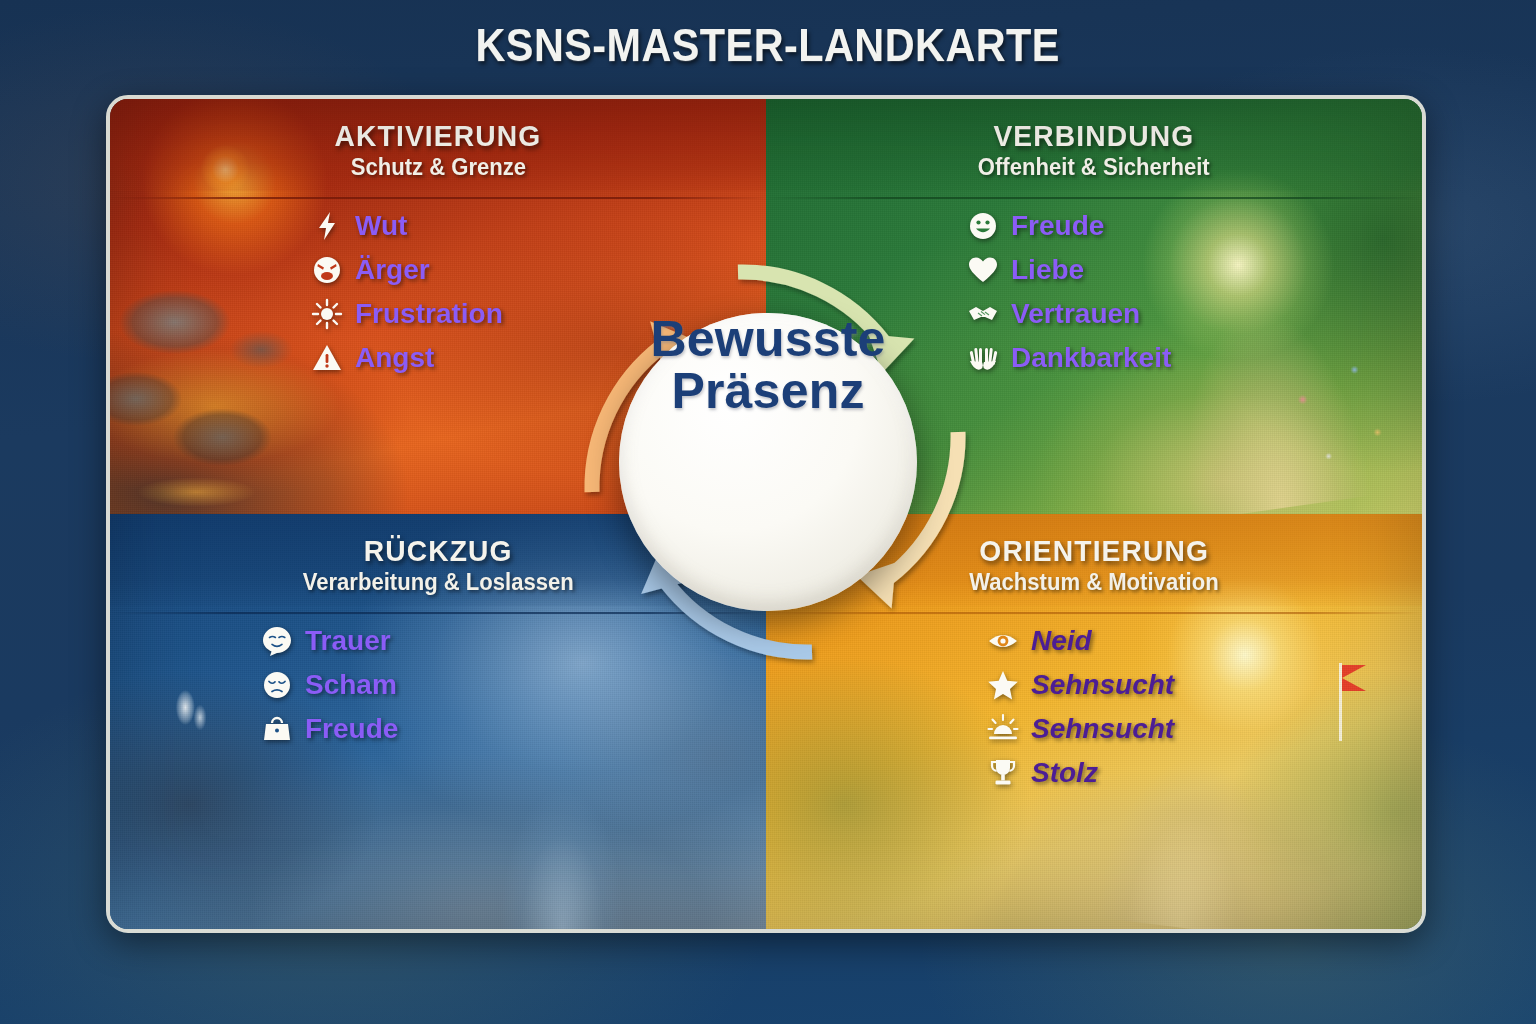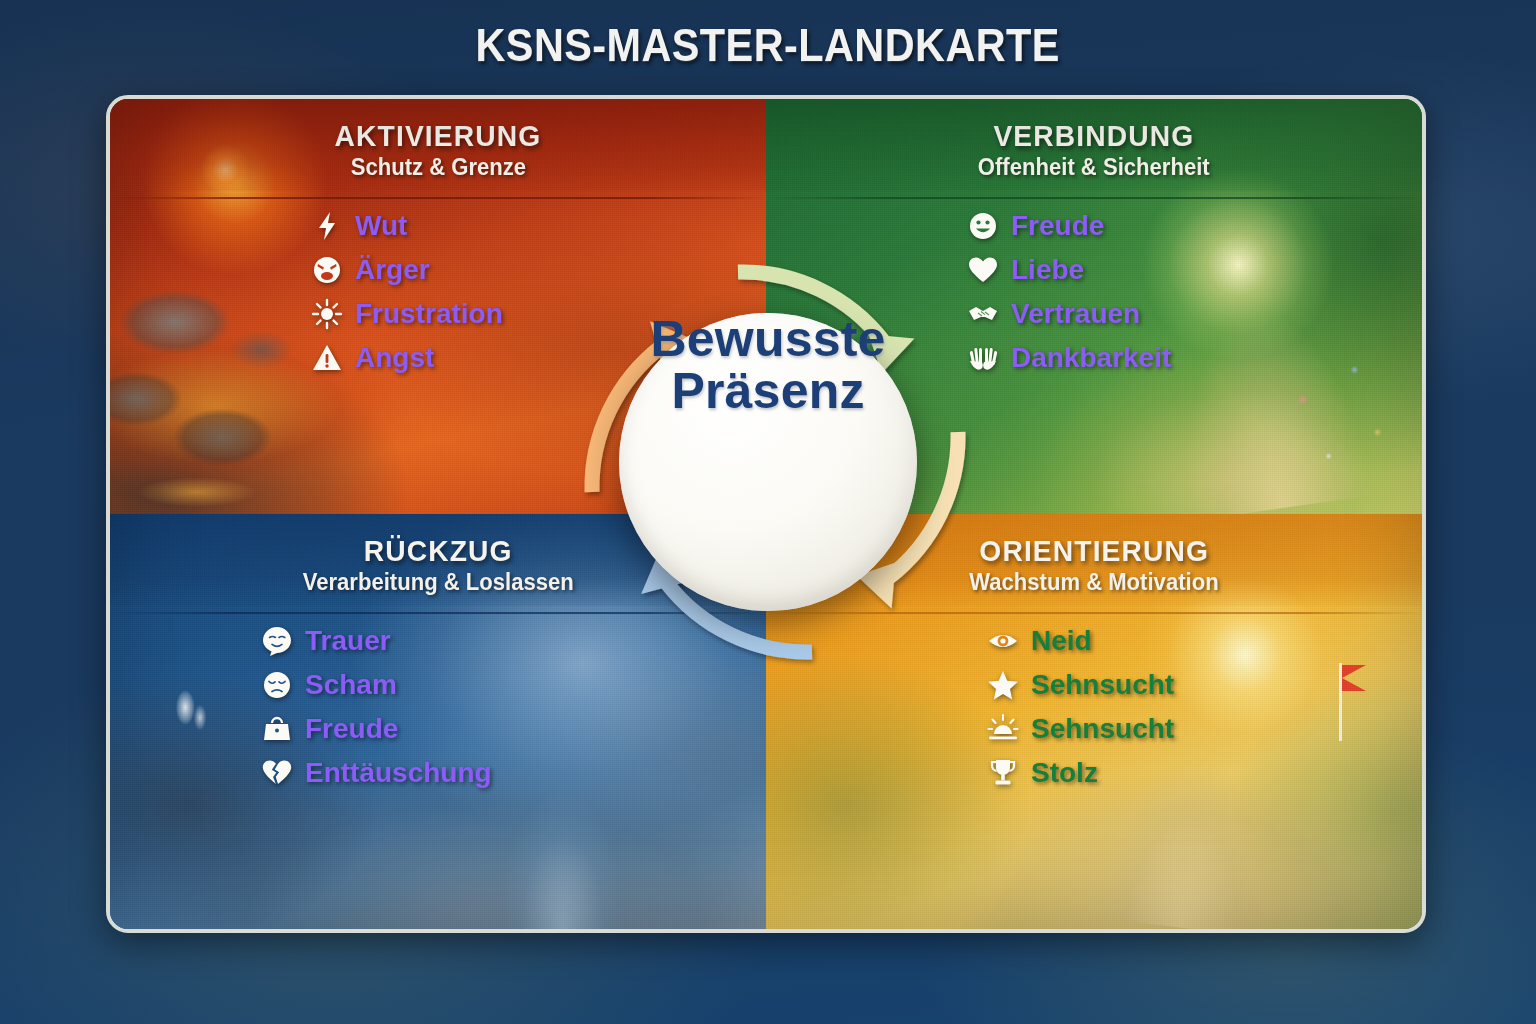--- a/index.html
+++ b/index.html
@@ -194,21 +194,21 @@
     background:
       radial-gradient(circle 130px at 73% 34%, rgba(255,252,210,0.95) 0%, rgba(255,232,140,0.6) 28%, rgba(250,200,80,0.2) 60%, rgba(0,0,0,0) 82%),
       radial-gradient(ellipse 250px 200px at 12% 70%, rgba(110,130,60,0.5) 0%, rgba(0,0,0,0) 74%),
       radial-gradient(ellipse 300px 180px at 62% 96%, rgba(222,196,128,0.7) 0%, rgba(190,170,110,0.25) 56%, rgba(0,0,0,0) 80%),
       radial-gradient(ellipse 220px 190px at 96% 72%, rgba(120,150,70,0.5) 0%, rgba(0,0,0,0) 76%),
       linear-gradient(158deg, #e08617 0%, #ee9d1d 22%, #f3b62f 44%, #eccc63 66%, #cdbc70 88%, #a9ac63 100%);
   }
   #q4 .qhead { background:linear-gradient(180deg, rgba(196,104,12,0.55) 0%, rgba(206,114,16,0.38) 70%, rgba(214,124,18,0.08) 100%); }
   #q4 .qrule { background:linear-gradient(90deg, rgba(168,86,8,0) 0%, rgba(166,84,6,0.58) 18%, rgba(166,84,6,0.58) 82%, rgba(168,86,8,0) 100%); }
   #q4 .qlist { margin-left:220px; }
-  #q4 .qitem { color:#15803d; }
+  #q4 .qitem { color:#4c1d95;font-style:italic; }
   #q4 .path2 {
     position:absolute; right:14%; bottom:0; width:40%; height:56%;
     background:radial-gradient(ellipse 110px 220px at 48% 100%, rgba(234,214,150,0.8) 0%, rgba(210,190,130,0.3) 50%, rgba(0,0,0,0) 78%);
     transform:rotate(7deg);
   }
   #q4 .flag {
     position:absolute; right:10%; top:36%; width:30px; height:78px;
   }
   #q4 .flag .pole { position:absolute; left:13px; top:0; width:3px; height:78px; background:rgba(250,248,238,0.85); }
   #q4 .flag .cloth { position:absolute; left:16px; top:2px; width:0; height:0;
@@ -428,30 +428,20 @@
       <li class="qitem">
         <span class="ico">
           <svg viewBox="0 0 32 32">
             <path d="M11 10 A5 5 0 0 1 21 10" stroke="#fbfaf4" stroke-width="2.3" fill="none"></path>
             <path d="M5 11 H27 L29 27 H3 Z" fill="#fbfaf4"></path>
             <circle cx="16" cy="17.5" r="2" fill="#1d5288"></circle>
           </svg>
         </span>
         <span>Freude</span>
       </li>
-      <li class="qitem">
-        <span class="ico">
-          <svg viewBox="0 0 32 32">
-            <path d="M15 27 C5.5 19.4 1.8 14.2 1.8 10.2 C1.8 6.2 4.9 3.4 8.6 3.4 C11.4 3.4 13.9 5 15.4 7.4 L12 12.6 L16.4 15.4 L13 20 Z" fill="#fbfaf4"></path>
-            <path d="M17 27 C26.5 19.4 30.2 14.2 30.2 10.2 C30.2 6.2 27.1 3.4 23.4 3.4 C20.6 3.4 18.1 5 16.6 7.4 L13.6 12.4 L18 15.2 L14.6 19.8 Z" fill="#fbfaf4"></path>
-            <path d="M15.4 7.4 L12 12.6 L16.4 15.4 L13 20.2 L15.8 27" stroke="#1d5288" stroke-width="1.7" fill="none"></path>
-          </svg>
-        </span>
-        <span>Enttäuschung</span>
-      </li>
     </ul>
   </section>
 
   <section class="quad" id="q4">
     <div class="scenery"></div>
     <div class="path2"></div>
     <div class="flag">
       <div class="pole"></div>
         <div class="cloth"></div>
     </div>

